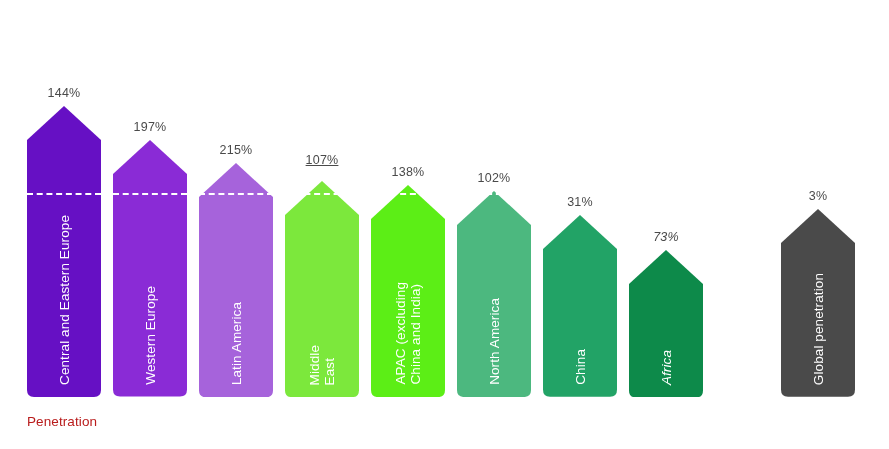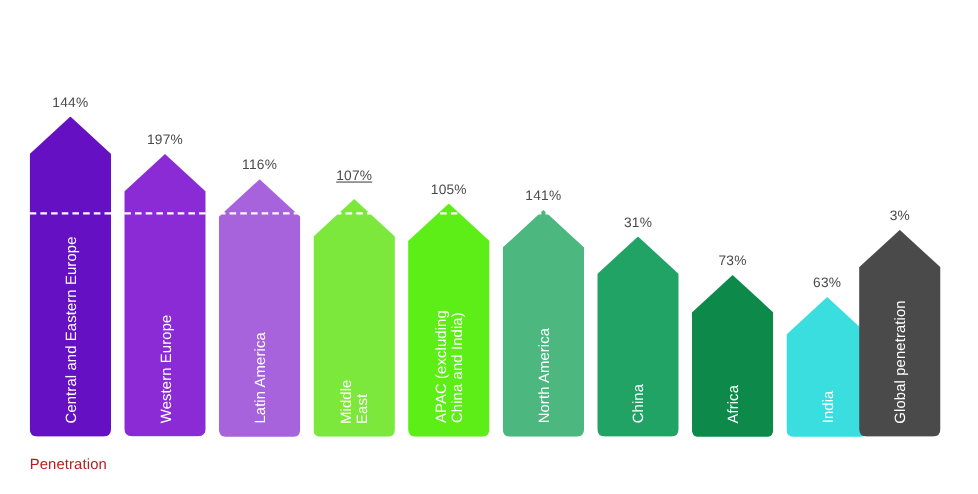--- a/index.html
+++ b/index.html
@@ -102,21 +102,21 @@
           <span>Western Europe</span>
         </div>
         <div class="dash-line" style="bottom: 202px; border-top-color: rgb(255, 255, 255);"></div>
       </div>
       <div class="bar-group" style="left: 199px; width: 74px; height: 234.32px; bottom: 13px;">
         <div class="bar-shape" style="height: 234.32px;">
           <svg viewBox="0 0 74 234.32" width="74" height="234.32">
             <path d="M 0 227.32 L 0 34 L 37 0 L 74 34 L 74 227.32 Q 74 234.32 67 234.32 L 7 234.32 Q 0 234.32 0 227.32 Z" fill="#A663DB"></path>
           </svg>
         </div>
-        <div class="bar-value" style="bottom: 240.32px;">116%</div>
+        <div class="bar-value" style="bottom: 240.32px;">215%</div>
         <div class="bar-label">
           <span>Latin America</span>
         </div>
         <div class="dash-line" style="bottom: 202px; border-top-color: rgb(255, 255, 255);"></div>
       </div>
       <div class="bar-group" style="left: 285px; width: 74px; height: 216.14px; bottom: 13px;">
         <div class="bar-shape" style="height: 216.14px;">
           <svg viewBox="0 0 74 216.14000000000001" width="74" height="216.14000000000001">
             <path d="M 0 209.14000000000001 L 0 34 L 37 0 L 74 34 L 74 209.14000000000001 Q 74 216.14000000000001 67 216.14000000000001 L 7 216.14000000000001 Q 0 216.14000000000001 0 209.14000000000001 Z" fill="#7CE83C"></path>
           </svg>
@@ -127,70 +127,59 @@
 East</span>
         </div>
         <div class="dash-line" style="bottom: 202px; border-top-color: rgb(255, 255, 255);"></div>
       </div>
       <div class="bar-group" style="left: 371px; width: 74px; height: 212.1px; bottom: 13px;">
         <div class="bar-shape" style="height: 212.1px;">
           <svg viewBox="0 0 74 212.1" width="74" height="212.1">
             <path d="M 0 205.1 L 0 34 L 37 0 L 74 34 L 74 205.1 Q 74 212.1 67 212.1 L 7 212.1 Q 0 212.1 0 205.1 Z" fill="#5CEE16"></path>
           </svg>
         </div>
-        <div class="bar-value" style="bottom: 218.1px;">105%</div>
+        <div class="bar-value" style="bottom: 218.1px;">138%</div>
         <div class="bar-label">
           <span>APAC (excluding
 China and India)</span>
         </div>
         <div class="dash-line" style="bottom: 202px; border-top-color: rgb(255, 255, 255);"></div>
       </div>
       <div class="bar-group" style="left: 457px; width: 74px; height: 206.04px; bottom: 13px;">
         <div class="bar-shape" style="height: 206.04px;">
           <svg viewBox="0 0 74 206.04" width="74" height="206.04">
             <path d="M 0 199.04 L 0 34 L 37 0 L 74 34 L 74 199.04 Q 74 206.04 67 206.04 L 7 206.04 Q 0 206.04 0 199.04 Z" fill="#4CB87F"></path>
           </svg>
         </div>
-        <div class="bar-value" style="bottom: 212.04px;">141%</div>
+        <div class="bar-value" style="bottom: 212.04px;">102%</div>
         <div class="bar-label">
           <span>North America</span>
         </div>
         <div class="dash-line" style="bottom: 202px; border-top-color: rgb(255, 255, 255);"></div>
       </div>
       <div class="bar-group" style="left: 543px; width: 74px; height: 181.8px; bottom: 13px;">
         <div class="bar-shape" style="height: 181.8px;">
           <svg viewBox="0 0 74 181.8" width="74" height="181.8">
             <path d="M 0 174.8 L 0 34 L 37 0 L 74 34 L 74 174.8 Q 74 181.8 67 181.8 L 7 181.8 Q 0 181.8 0 174.8 Z" fill="#22A366"></path>
           </svg>
         </div>
         <div class="bar-value" style="bottom: 187.8px;">31%</div>
         <div class="bar-label">
           <span>China</span>
         </div>
       </div>
-      <div class="bar-group" style="left: 629px; width: 74px; height: 147.46px; bottom: 13px;">
+      <div class="bar-group" style="left: 629px; width: 74px; height: 147.46px; bottom: 13px; font-style: italic;">
         <div class="bar-shape" style="height: 147.46px;">
           <svg viewBox="0 0 74 147.46" width="74" height="147.46">
             <path d="M 0 140.46 L 0 34 L 37 0 L 74 34 L 74 140.46 Q 74 147.46 67 147.46 L 7 147.46 Q 0 147.46 0 140.46 Z" fill="#0D8A4A"></path>
           </svg>
         </div>
         <div class="bar-value" style="bottom: 153.46px;">73%</div>
         <div class="bar-label">
           <span>Africa</span>
-        </div>
-      </div>
-      <div class="bar-group" style="left: 715px; width: 74px; height: 127.26px; bottom: 13px;">
-        <div class="bar-shape" style="height: 127.26px;">
-          <svg viewBox="0 0 74 127.26" width="74" height="127.26">
-            <path d="M 0 120.26 L 0 34 L 37 0 L 74 34 L 74 120.26 Q 74 127.26 67 127.26 L 7 127.26 Q 0 127.26 0 120.26 Z" fill="#3BDEDE"></path>
-          </svg>
-        </div>
-        <div class="bar-value" style="bottom: 133.26px;">63%</div>
-        <div class="bar-label">
-          <span>India</span>
         </div>
       </div>
       <div class="bar-group" style="left: 781px; width: 74px; height: 187.86px; bottom: 13px;">
         <div class="bar-shape" style="height: 187.86px;">
           <svg viewBox="0 0 74 187.86" width="74" height="187.86">
             <path d="M 0 180.86 L 0 34 L 37 0 L 74 34 L 74 180.86 Q 74 187.86 67 187.86 L 7 187.86 Q 0 187.86 0 180.86 Z" fill="#4A4A4A"></path>
           </svg>
         </div>
         <div class="bar-value" style="bottom: 193.86px;">3%</div>
         <div class="bar-label">

